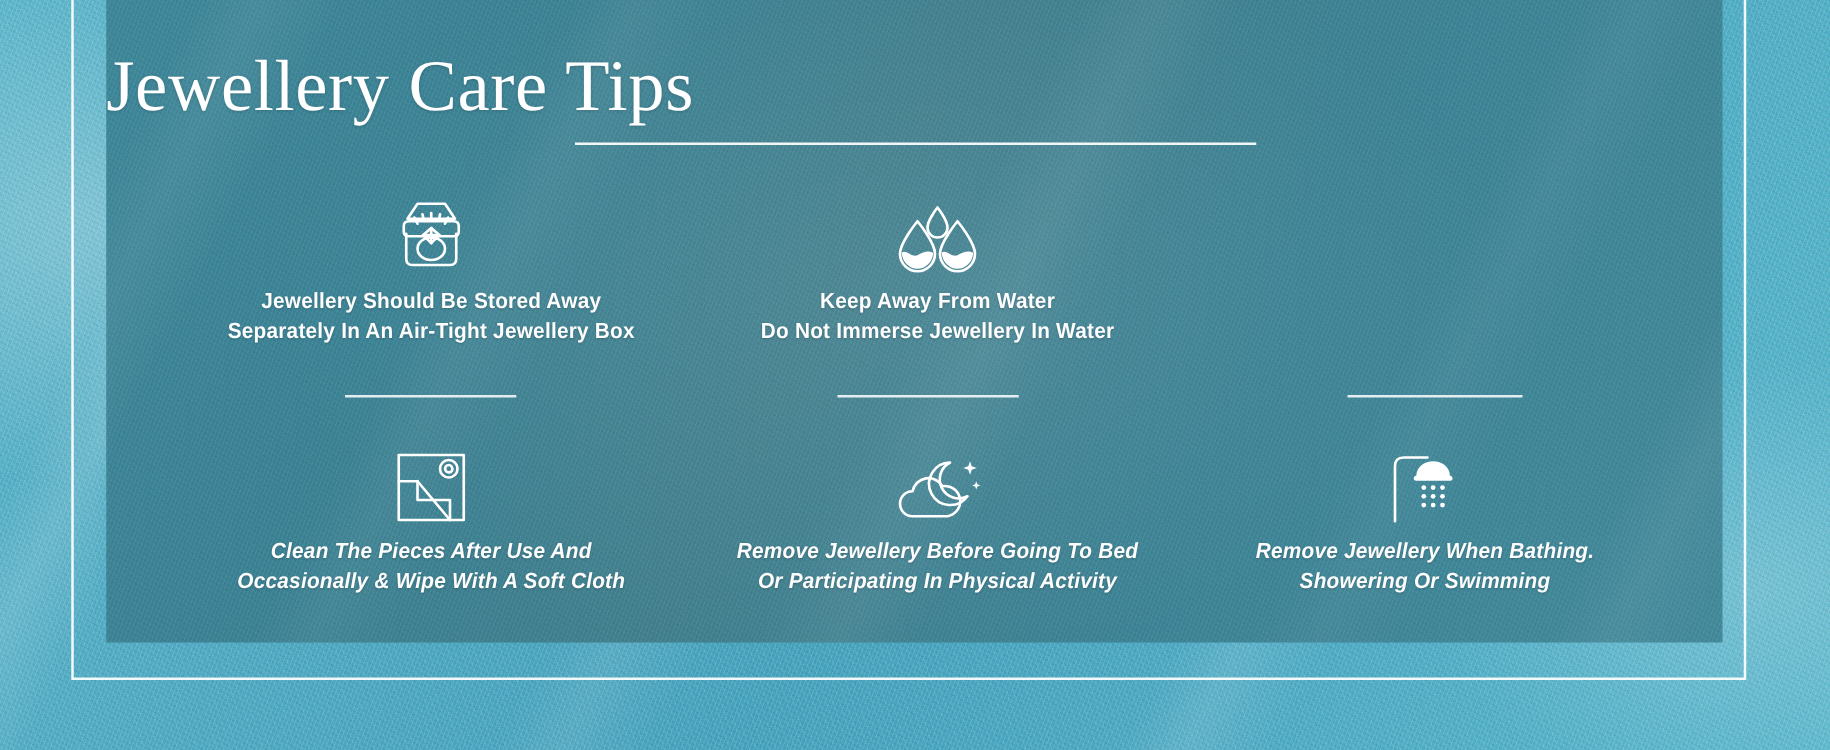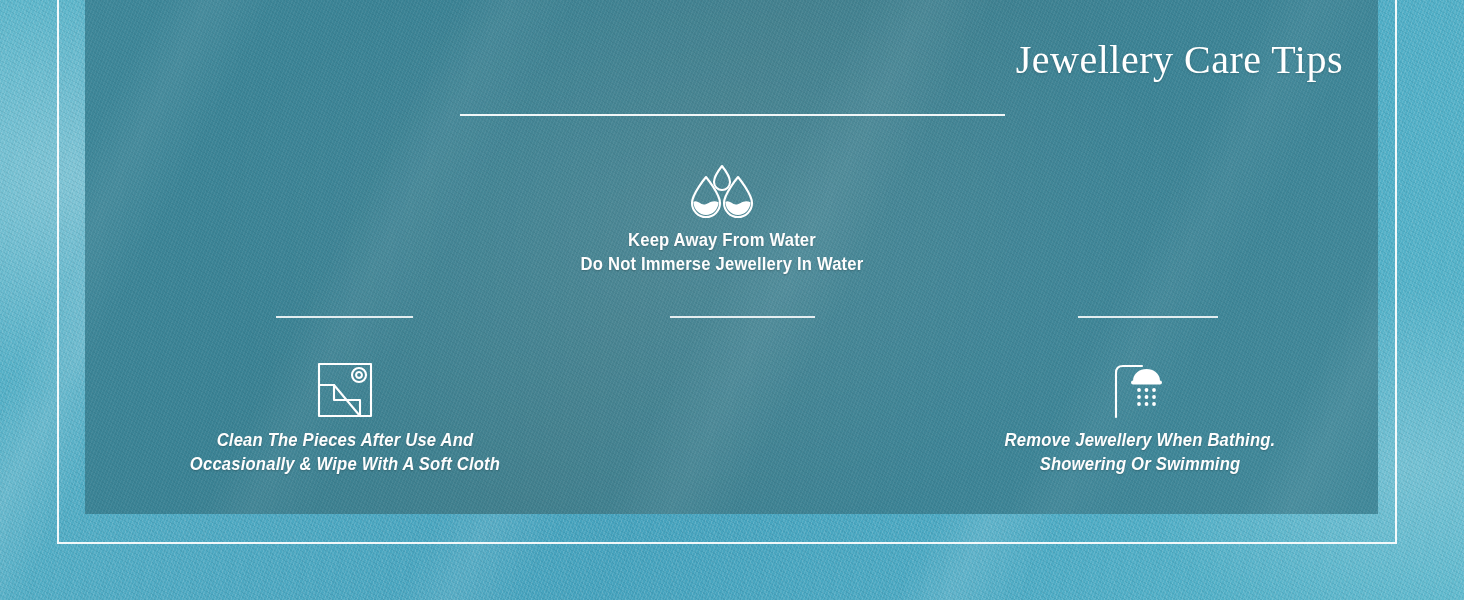--- a/index.html
+++ b/index.html
@@ -68,23 +68,23 @@
       linear-gradient(117deg, rgba(255,255,255,0) 50%, rgba(255,255,255,0.05) 54%, rgba(255,255,255,0) 58%),
       linear-gradient(117deg, rgba(255,255,255,0) 74%, rgba(255,255,255,0.04) 77%, rgba(255,255,255,0) 81%),
       linear-gradient(117deg, rgba(255,255,255,0) 88%, rgba(255,255,255,0.05) 91%, rgba(255,255,255,0) 95%);
   }
 
   #content { position:relative; z-index:3; width:100%; height:100%; }
 
   
   #title {
     position:absolute; top:40px; left:0; width:1258px;
-    text-align:right;
+    text-align:left;
     font-family:"Liberation Serif", "DejaVu Serif", serif;
-    font-size:40px;
+    font-size:58px;
     font-weight:400;
     color:#ffffff;
     letter-spacing:0.5px;
     line-height:1;
     text-shadow:0 1px 3px rgba(0,0,0,0.18);
   }
   #title-rule {
     position:absolute;
     top:114px; left:375px; width:545px; height:2px;
     background:rgba(255,255,255,0.93);
@@ -107,21 +107,21 @@
     font-size:17.5px;
     line-height:1.37;
     letter-spacing:0.2px;
     color:#fdfdfd;
     text-shadow:0 1px 2px rgba(0,0,0,0.22);
     transform:scaleX(0.95);
   }
 
   
   .col1 { left:45px;  width:430px; }
-  .col2 { left:442px; width:390px; }
+  .col2 { left:470px; width:390px; }
   .col3 { left:855px; width:400px; }
 
   .row1 { top:155px; }
   .row2 { top:355px;font-style:italic; }
 
   
   .divider {
     position:absolute;
     top:316px; height:2px;
     background:rgba(255,255,255,0.85);
@@ -146,20 +146,42 @@
 
 <div id="panel">
   <div id="panel-noise"></div>
   <div id="panel-streaks"></div>
 
   <div id="content">
 
     <div id="title">Jewellery Care Tips</div>
     <div id="title-rule"></div>
 
+    <div class="tip col1 row1">
+      <div class="icon-wrap">
+        <svg width="66" height="62" viewBox="0 0 66 62">
+
+          <path class="st" d="M14 18 L22 6 L44 6 L52 18 Z"></path>
+
+          <path class="st" d="M13 30 L13 50 Q13 55 18 55 L48 55 Q53 55 53 50 L53 30"></path>
+          <path class="st" d="M11 24 Q11 20 15 20 L51 20 Q55 20 55 24 L55 28 Q55 32 51 32 L15 32 Q11 32 11 28 Z"></path>
+
+          <ellipse class="st" cx="33" cy="42" rx="11" ry="9"></ellipse>
+
+          <path class="st" d="M26.5 31 L33 25.5 L39.5 31 L33 37.5 Z"></path>
+          <path class="st" d="M26.5 31 L39.5 31 M33 25.5 L33 37.5" stroke-width="1.3"></path>
+
+          <path class="st" d="M22 22 L19.5 17 M27 19.5 L26 14.5 M33 18.5 L33 13.5 M39 19.5 L40 14.5 M44 22 L46.5 17" stroke-width="1.5"></path>
+        </svg>
+      </div>
+      <div class="tip-text">
+        <div>Jewellery Should Be Stored Away</div>
+        <div>Separately In An Air-Tight Jewellery Box</div>
+      </div>
+    </div>
 
     <div class="tip col2 row1">
       <div class="icon-wrap">
         <svg width="72" height="62" viewBox="0 0 72 62">
 
           <path class="st" d="M36 9 C36 9 28 19 28 25 A8 8 0 0 0 44 25 C44 19 36 9 36 9 Z"></path>
 
           <path class="st" d="M20 20 C20 20 6 37 6 46 A14 14 0 0 0 34 46 C34 37 20 20 20 20 Z"></path>
           <path class="stf" d="M7.4 45 C11 42.5 14 47.5 18 47.5 C22 47.5 25.5 42 32.6 45.2 C32.2 52.6 26.6 58 20 58 C13.3 58 7.7 52.5 7.4 45 Z"></path>
 
@@ -189,20 +211,37 @@
           <circle class="st" cx="45" cy="16" r="7" stroke-width="2.2"></circle>
           <path class="st" d="M45 13 C42.5 13 41.5 15.5 42.5 17.5 C43.4 19.2 46.5 19.5 47.6 17.6 C48.6 15.8 47.4 13 45 13 Z" stroke-width="1.6"></path>
         </svg>
       </div>
       <div class="tip-text">
         <div>Clean The Pieces After Use And</div>
         <div>Occasionally &amp; Wipe With A Soft Cloth</div>
       </div>
     </div>
 
+    <div class="tip col2 row2">
+      <div class="icon-wrap">
+        <svg width="72" height="56" viewBox="0 0 72 56">
+
+          <path class="st" d="M46 7 A17 17 0 1 0 60 34 A14 14 0 0 1 46 7 Z" stroke-width="2.6"></path>
+
+          <path class="st" d="M16 50 A10 10 0 0 1 16 30 A13 13 0 0 1 40 26 A10 10 0 0 1 44 50 Z" stroke-width="2.8"></path>
+
+          <path class="stf" d="M62 6 L63.4 10 L67.4 11.4 L63.4 12.8 L62 16.8 L60.6 12.8 L56.6 11.4 L60.6 10 Z"></path>
+          <path class="stf" d="M67 22 L67.9 24.4 L70.3 25.3 L67.9 26.2 L67 28.6 L66.1 26.2 L63.7 25.3 L66.1 24.4 Z"></path>
+        </svg>
+      </div>
+      <div class="tip-text">
+        <div>Remove Jewellery Before Going To Bed</div>
+        <div>Or Participating In Physical Activity</div>
+      </div>
+    </div>
 
     <div class="tip col3 row2">
       <div class="icon-wrap">
         <svg width="64" height="60" viewBox="0 0 64 60">
 
           <path class="st" d="M8 58 L8 14 Q8 7 15 7 L34 7" stroke-width="3.2"></path>
 
           <path class="stf" d="M25 22 C25 14.5 31.5 10 38.5 10 C45.5 10 52 14.5 52 22 Z"></path>
           <rect class="stf" x="23" y="21.5" width="31" height="4" rx="2"></rect>
 

